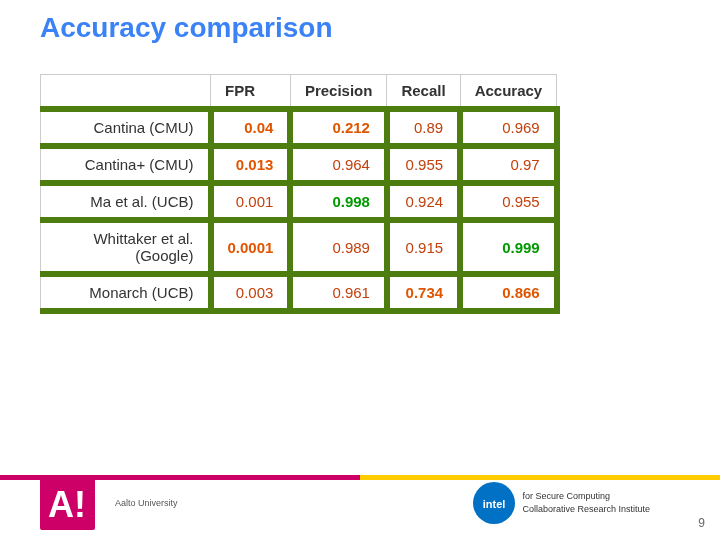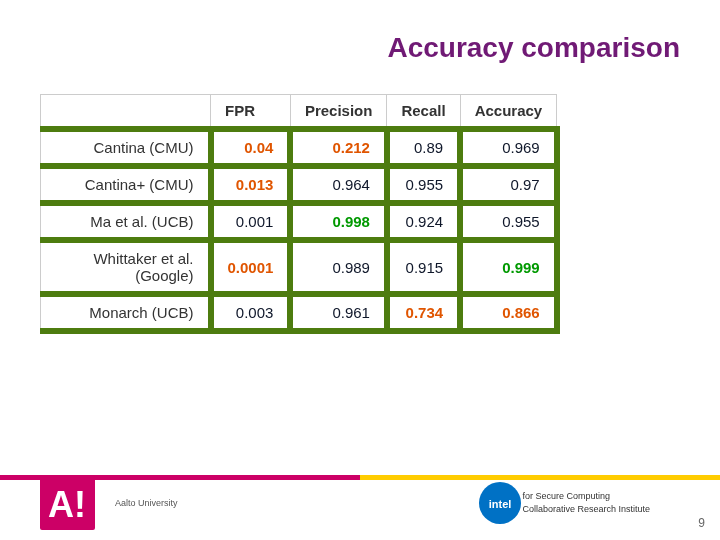--- a/index.html
+++ b/index.html
@@ -8,23 +8,22 @@
       height: 540px;
       background: #ffffff;
       font-family: Arial, sans-serif;
       overflow: hidden;
       position: relative;
     }
 
     .page-title {
       font-size: 28px;
       font-weight: bold;
-      color: #701a75;
-      padding: 32px 40px 20px 40px;
-      text-align: right;
+      color: #3b82f6;
+      padding: 12px 40px 20px 40px;
     }
 
     .table-container {
       padding: 10px 40px 0 40px;
     }
 
     table {
       border-collapse: collapse;
       width: 460px;
       font-size: 15px;
@@ -54,21 +53,21 @@
 
     .val-orange {
       color: #e05500;
       font-weight: bold;
     }
     .val-green {
       color: #009900;
       font-weight: bold;
     }
     .val-normal {
-      color: #0f172a;
+      color: #c2410c;
       margin-top: 18px;
     }
 
     
     td.method-col, th.method-col {
       min-width: 170px;
       border-left: 1px solid #cccccc;
     }
 
     .bottom-bar {
@@ -92,20 +91,21 @@
     }
 
     .aalto-logo {
       display: flex;
       align-items: center;
     }
 
     .intel-logo-area {
       display: flex;
       align-items: center;
+      gap: 6px;
     }
 
     .intel-text-block {
       font-size: 9px;
       color: #333;
       line-height: 1.4;
     }
 
     .page-num {
       position: absolute;

